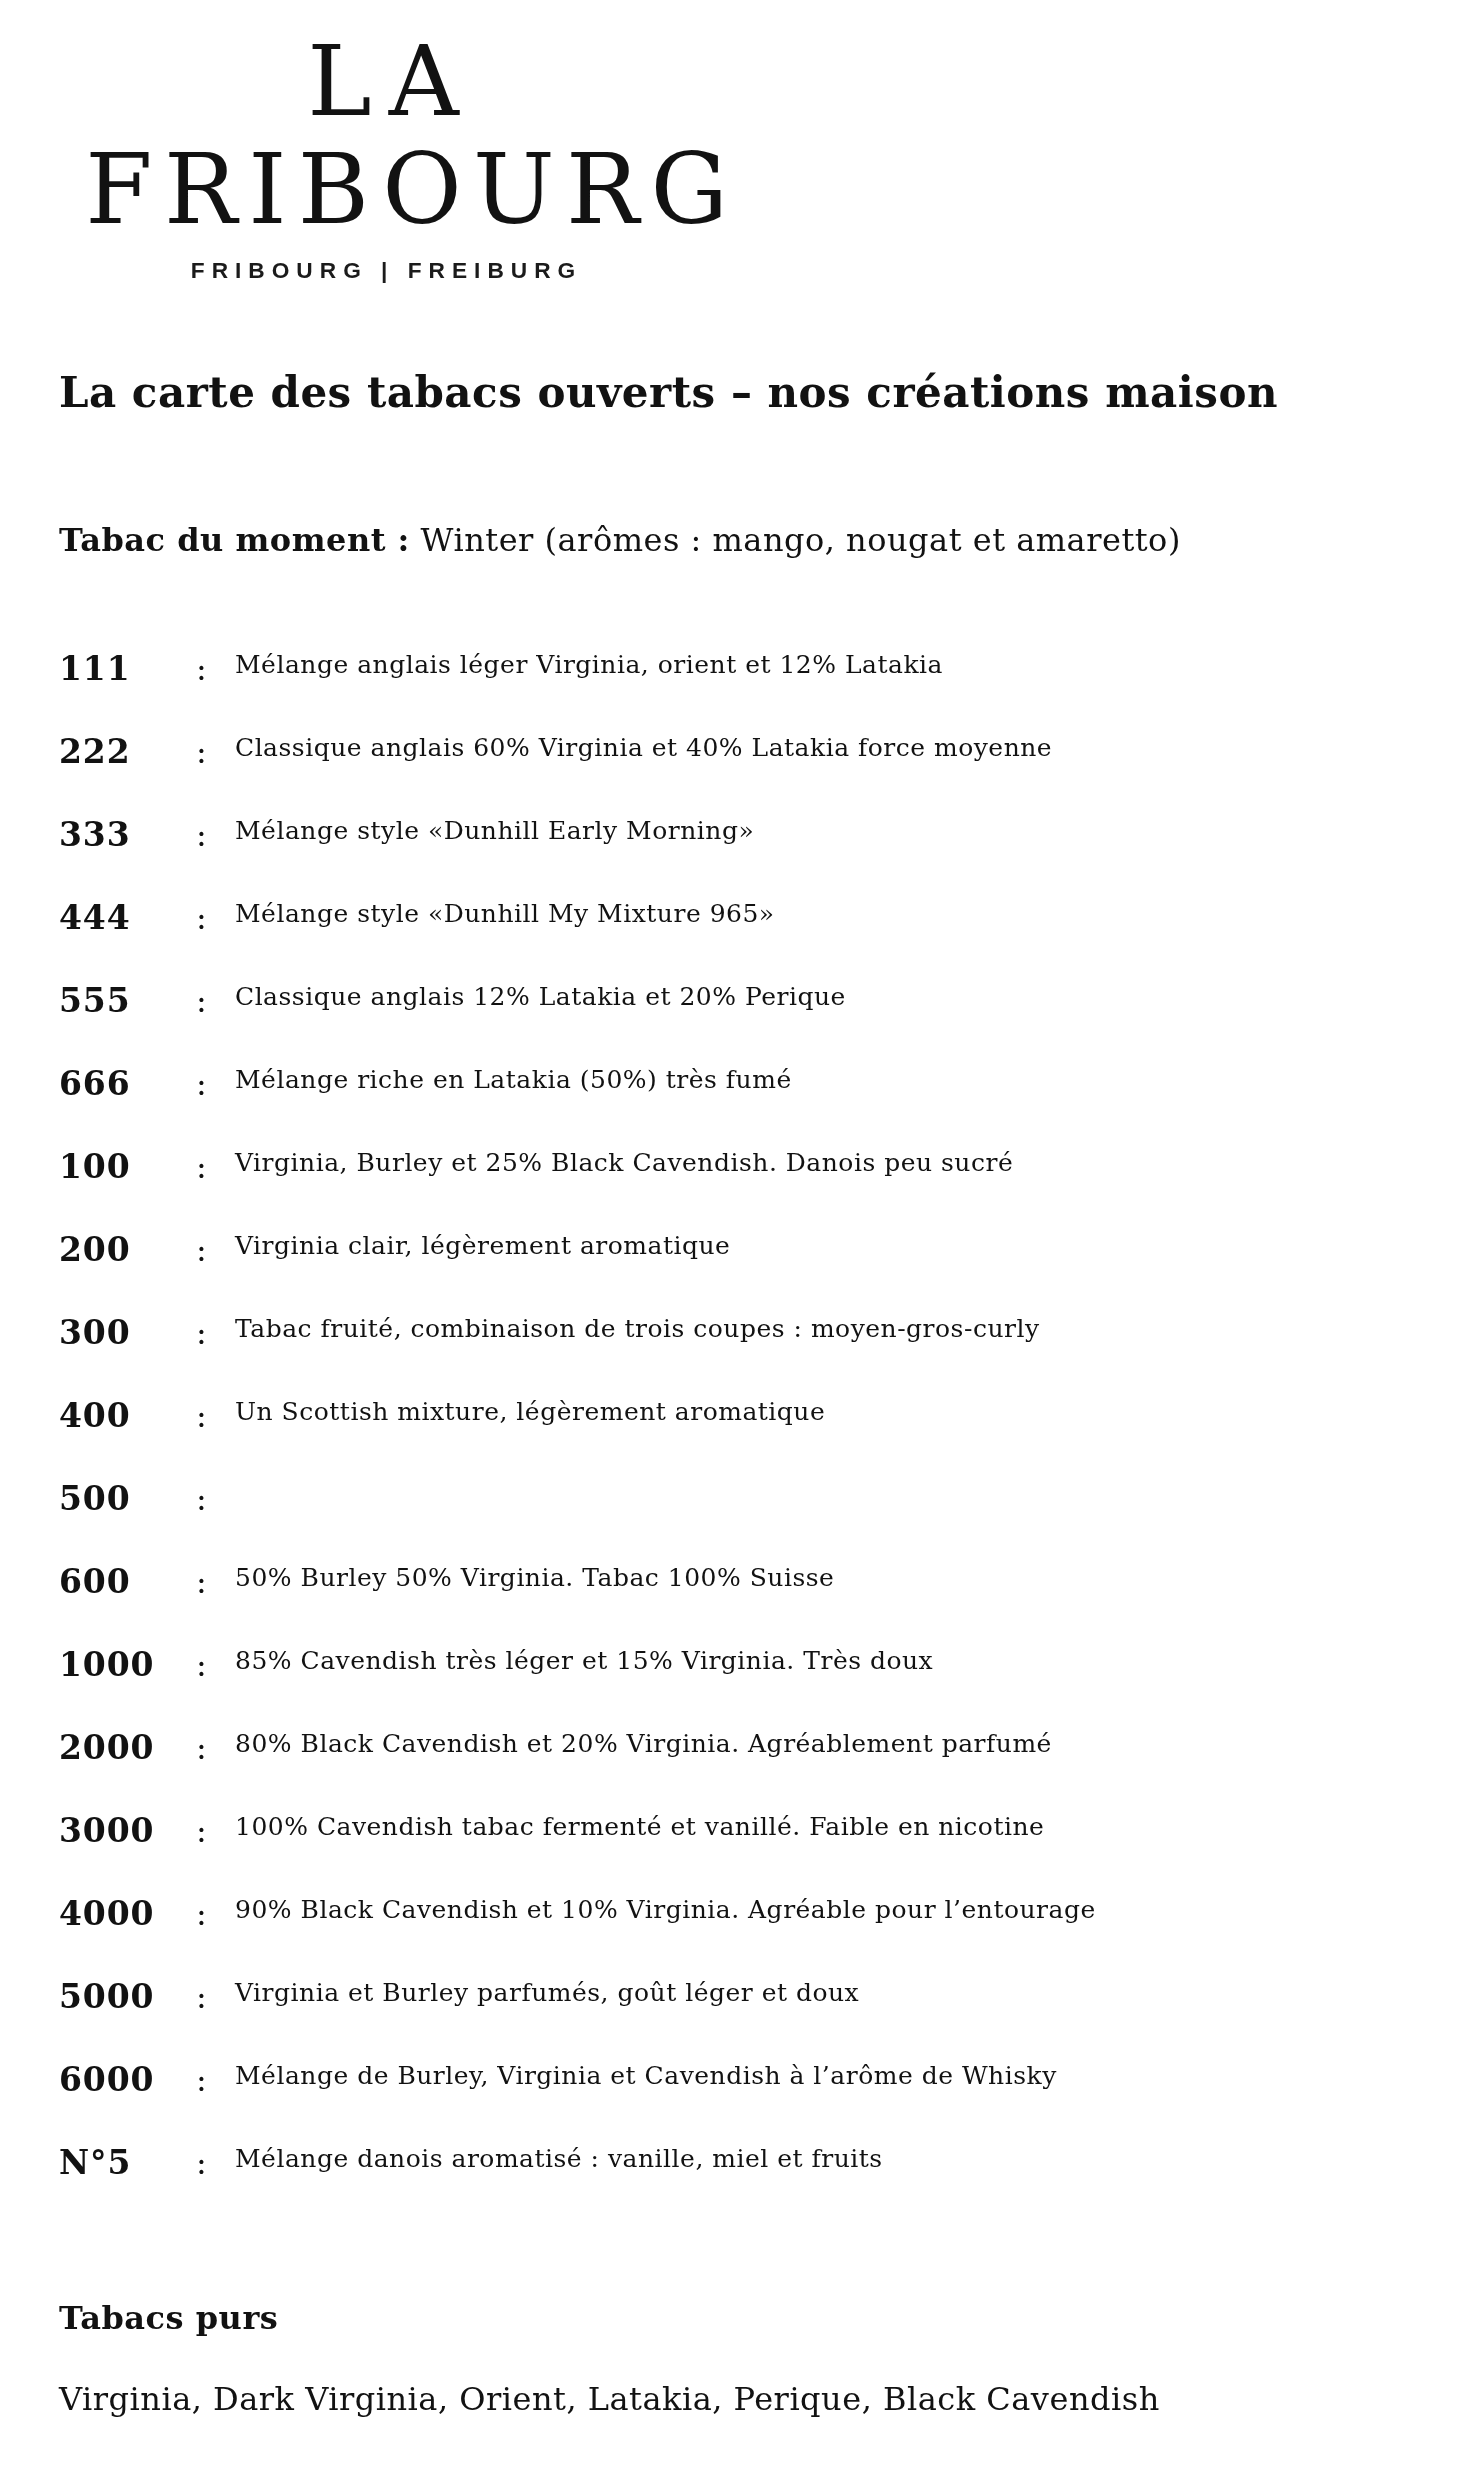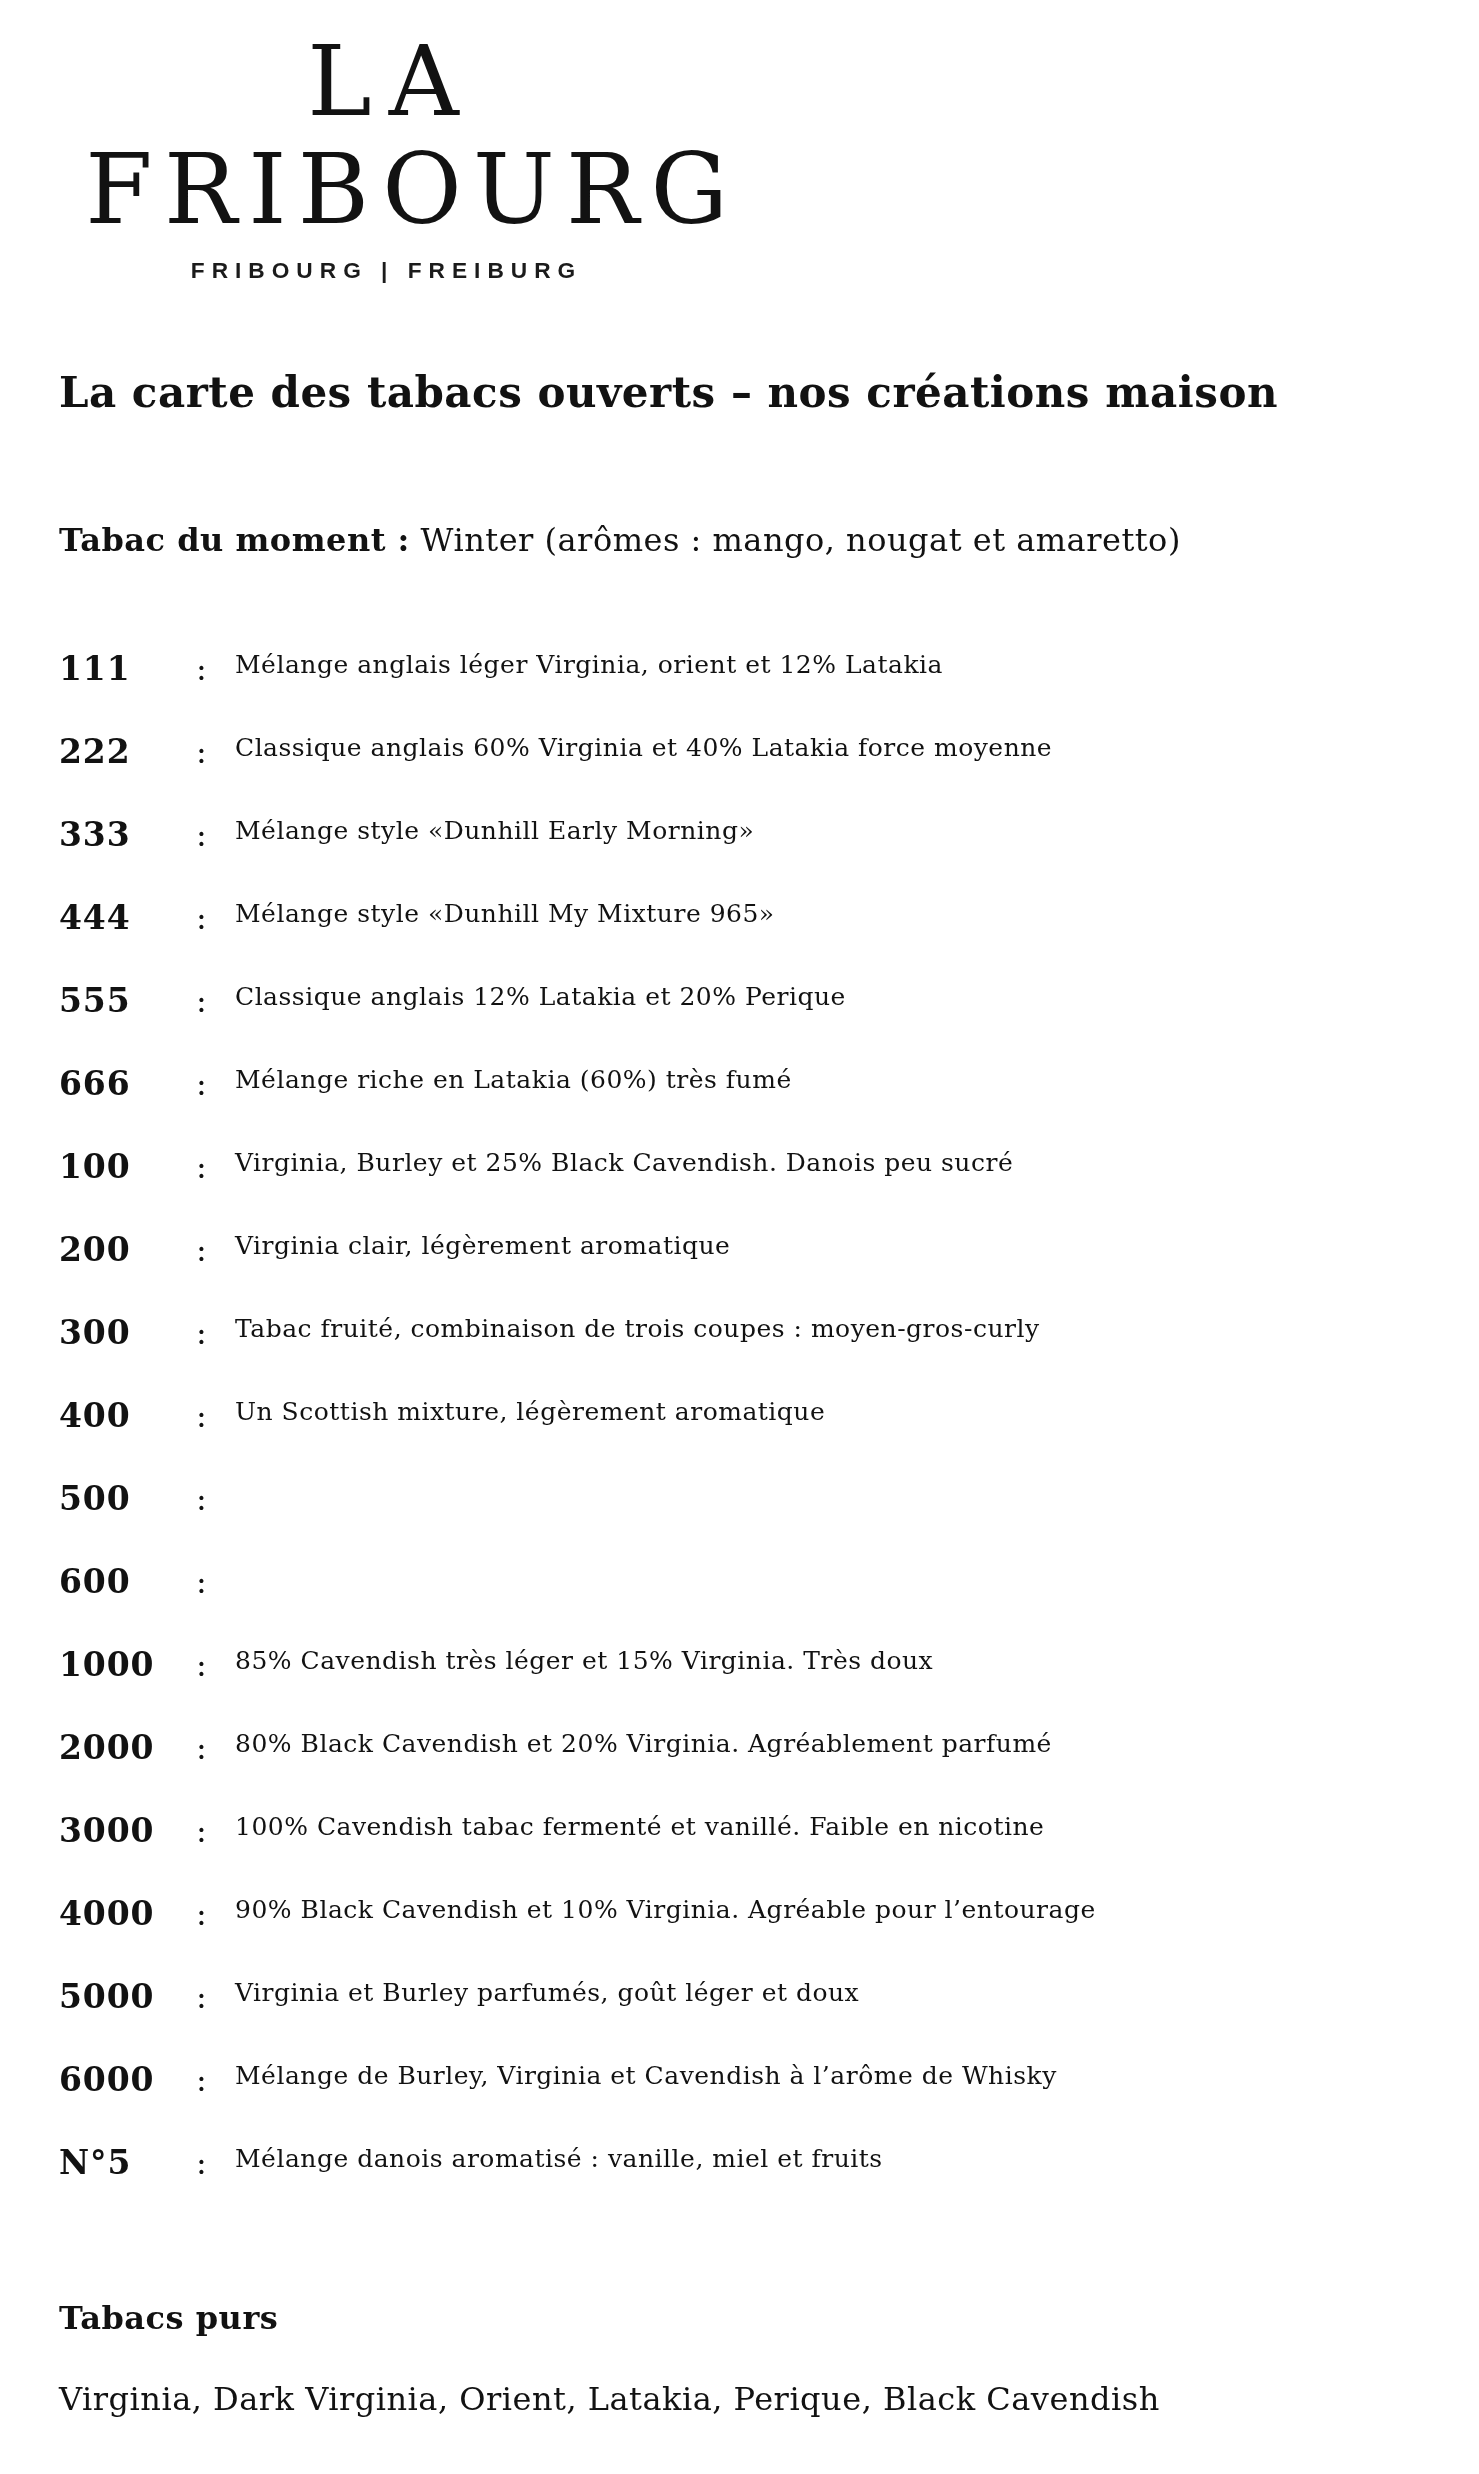--- a/index.html
+++ b/index.html
@@ -150,21 +150,21 @@
       <span class="desc">Mélange style «Dunhill My Mixture 965»</span>
     </div>
     <div class="row">
       <span class="code">555</span>
       <span class="colon">:</span>
       <span class="desc">Classique anglais 12% Latakia et 20% Perique</span>
     </div>
     <div class="row">
       <span class="code">666</span>
       <span class="colon">:</span>
-      <span class="desc">Mélange riche en Latakia (60%) très fumé</span>
+      <span class="desc">Mélange riche en Latakia (50%) très fumé</span>
     </div>
     <div class="row">
       <span class="code">100</span>
       <span class="colon">:</span>
       <span class="desc">Virginia, Burley et 25% Black Cavendish. Danois peu sucré</span>
     </div>
     <div class="row">
       <span class="code">200</span>
       <span class="colon">:</span>
       <span class="desc">Virginia clair, légèrement aromatique</span>
@@ -179,20 +179,21 @@
       <span class="colon">:</span>
       <span class="desc">Un Scottish mixture, légèrement aromatique</span>
     </div>
     <div class="row">
       <span class="code">500</span>
       <span class="colon">:</span>
     </div>
     <div class="row">
       <span class="code">600</span>
       <span class="colon">:</span>
+      <span class="desc">50% Burley 50% Virginia. Tabac 100% Suisse</span>
     </div>
     <div class="row">
       <span class="code">1000</span>
       <span class="colon">:</span>
       <span class="desc">85% Cavendish très léger et 15% Virginia. Très doux</span>
     </div>
     <div class="row">
       <span class="code">2000</span>
       <span class="colon">:</span>
       <span class="desc">80% Black Cavendish et 20% Virginia. Agréablement parfumé</span>

